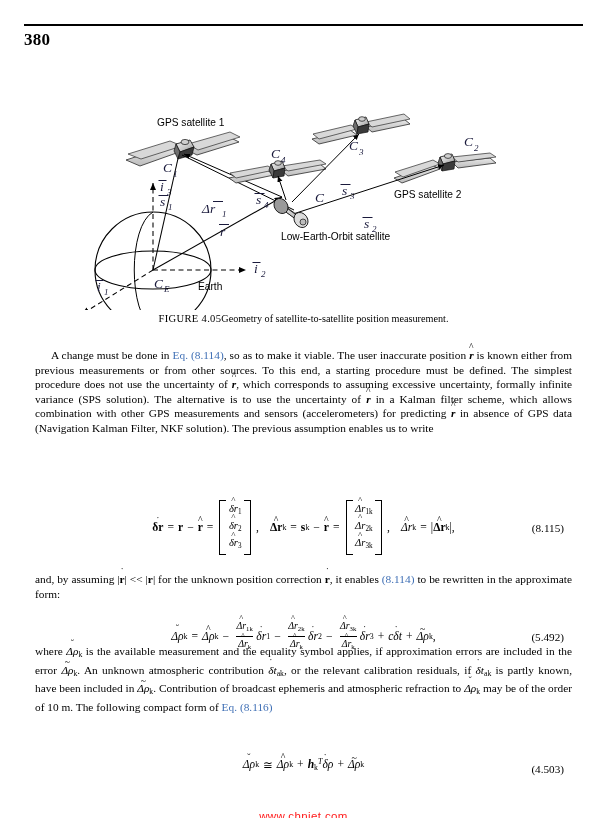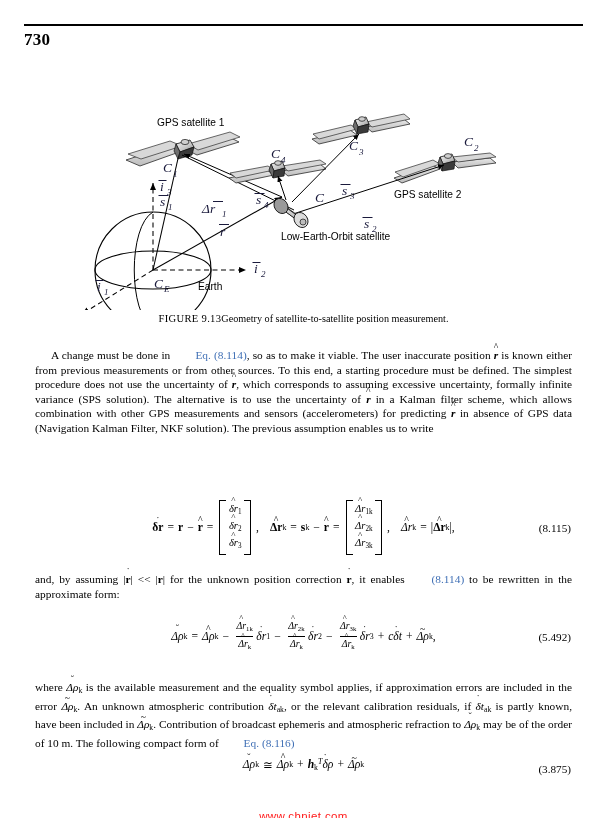--- a/index.html
+++ b/index.html
@@ -80,23 +80,23 @@
     width: 537px;
     font-size: 11.35px;
     line-height: 14.55px;
     text-align: justify;
     text-justify: inter-word;
     hyphens: none;
   }
   .p1 { top: 348px; }
   .p1 .indent { display: inline-block; width: 16px; }
   .p2 { top: 572px; }
-  .p3 { top: 680px; }
-
-  .eqref { color: #3f6fb5; margin-left: 22px; }
+  .p3 { top: 644px; }
+
+  .eqref { color: #3f6fb5; }
 
   
   .mi { font-family: "Liberation Serif", "DejaVu Serif", serif; font-style: italic; }
   .mb { font-weight: bold; }
   .sub { font-size: .68em; vertical-align: -0.28em; }
   .sup { font-size: .68em; vertical-align: 0.5em; }
   .hatwrap { position: relative; display: inline-block; }
   .hatwrap > .hatmark {
     position: absolute;
     left: 50%;
@@ -114,21 +114,21 @@
     width: 537px;
     font-size: 11.6px;
   }
   .eq-body {
     position: absolute;
     left: 0; right: 0;
     text-align: center;
   }
   .eq-num {
     position: absolute;
-    right: 1px;
+    right: 8px;
     text-align: right;
     font-size: 11.2px;
   }
   .eq115 { top: 500px; height: 62px; }
   .eq116 { top: 620px; height: 40px; }
   .eq117 { top: 757px; height: 28px; }
 
   .mrow {
     display: inline-flex;
     align-items: center;
@@ -204,21 +204,21 @@
     font-size: 9px;
     fill: #1a1a3c;
   }
 </style>
 </head>
 <body>
 
 <div class="page">
 
   <div class="head-rule"></div>
-  <div class="folio">730</div>
+  <div class="folio">380</div>
 
   <div class="figure">
     <svg width="559" height="252" viewBox="0 0 559 252">
       <defs>
         <marker id="ah" markerWidth="8" markerHeight="8" refX="7" refY="3" orient="auto">
           <path d="M0,0 L7,3 L0,6 z" fill="#000"></path>
         </marker>
         <marker id="ahs" markerWidth="7" markerHeight="7" refX="6" refY="2.6" orient="auto">
           <path d="M0,0 L6,2.6 L0,5.2 z" fill="#000"></path>
         </marker>
@@ -396,21 +396,21 @@
         <ellipse cx="277" cy="162" rx="6.5" ry="8" transform="rotate(-35 277 162)" fill="#dcdcdc" stroke="#111" stroke-width="0.85"></ellipse>
         <ellipse cx="279" cy="164" rx="3" ry="3" fill="#bcbcbc" stroke="#111" stroke-width="0.7"></ellipse>
       </g>
       <text class="lbl-math" x="291" y="144">C</text>
       <text class="lbl-sans" x="257" y="182">Low-Earth-Orbit satellite</text>
 
     </svg>
   </div>
 
   <div class="fig-caption">
-    <span class="fignum">FIGURE 9.13</span><span class="captxt">Geometry of satellite-to-satellite position measurement.</span>
+    <span class="fignum">FIGURE 4.05</span><span class="captxt">Geometry of satellite-to-satellite position measurement.</span>
   </div>
 
   <div class="col p1">
     <span class="indent"></span><span>A change must be done in </span><span class="eqref">Eq. (8.114)</span><span>, so as to make it viable. The user inaccurate position </span><span class="hatwrap"><span class="hatmark">^</span><span class="mb mi">r</span></span><span> is known either from previous measurements or from other sources. To this end, a starting procedure must be defined. The simplest procedure does not use the uncertainty of </span><span class="hatwrap"><span class="hatmark">^</span><span class="mb mi">r</span></span><span>, which corresponds to assuming excessive uncertainty, formally infinite variance (SPS solution). The alternative is to use the uncertainty of </span><span class="hatwrap"><span class="hatmark">^</span><span class="mb mi">r</span></span><span> in a Kalman filter scheme, which allows combination with other GPS measurements and sensors (accelerometers) for predicting </span><span class="hatwrap"><span class="hatmark">^</span><span class="mb mi">r</span></span><span> in absence of GPS data (Navigation Kalman Filter, NKF solution). The previous assumption enables us to write</span>
   </div>
 
   <div class="eq eq115">
     <div class="eq-body">
       <span class="mrow">
         <span class="hatwrap"><span class="hatmark" style="top:-0.50em">˙</span><span class="mb">δr</span></span>
@@ -517,18 +517,18 @@
         <span class="op">≅</span>
         <span class="hatwrap"><span class="hatmark">^</span><span class="mi">Δρ</span></span>
           <span class="sub">k</span>
         <span class="op">+</span>
         <span><span class="mb mi">h</span><span class="sub">k</span><span class="sup mi">T</span><span class="hatwrap"><span class="hatmark" style="top:-0.50em">˙</span><span class="mi">δ</span></span><span class="mi">ρ</span></span>
         <span class="op">+</span>
         <span class="hatwrap"><span class="hatmark" style="top:-0.56em">~</span><span class="mi">Δρ</span></span>
           <span class="sub">k</span>
       </span>
     </div>
-    <div class="eq-num" style="top:6px">(3.875)</div>
+    <div class="eq-num" style="top:6px">(4.503)</div>
   </div>
 
   <div class="watermark">www.chnjet.com</div>
 
 </div>
 
 </body></html>

